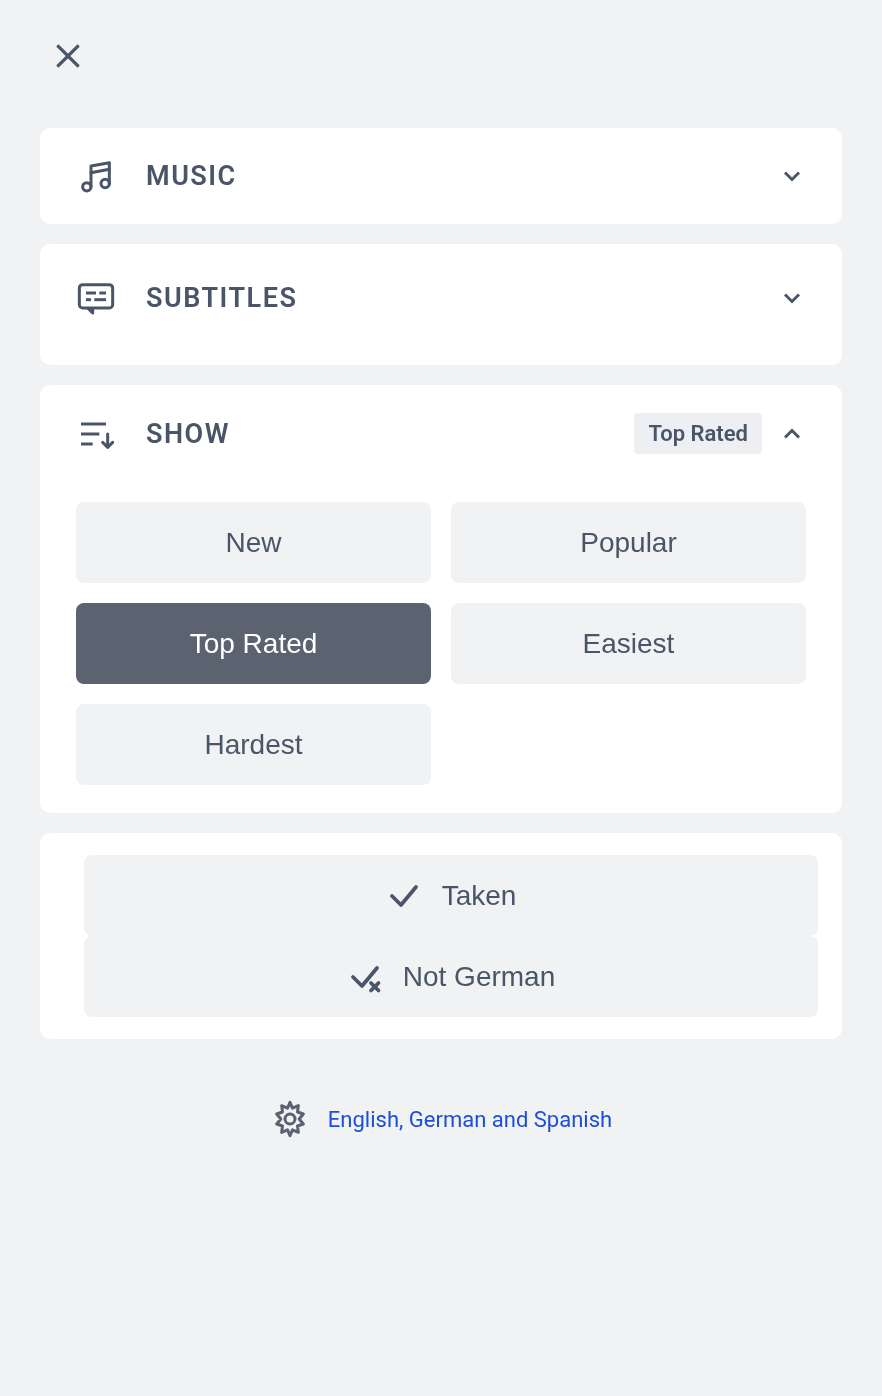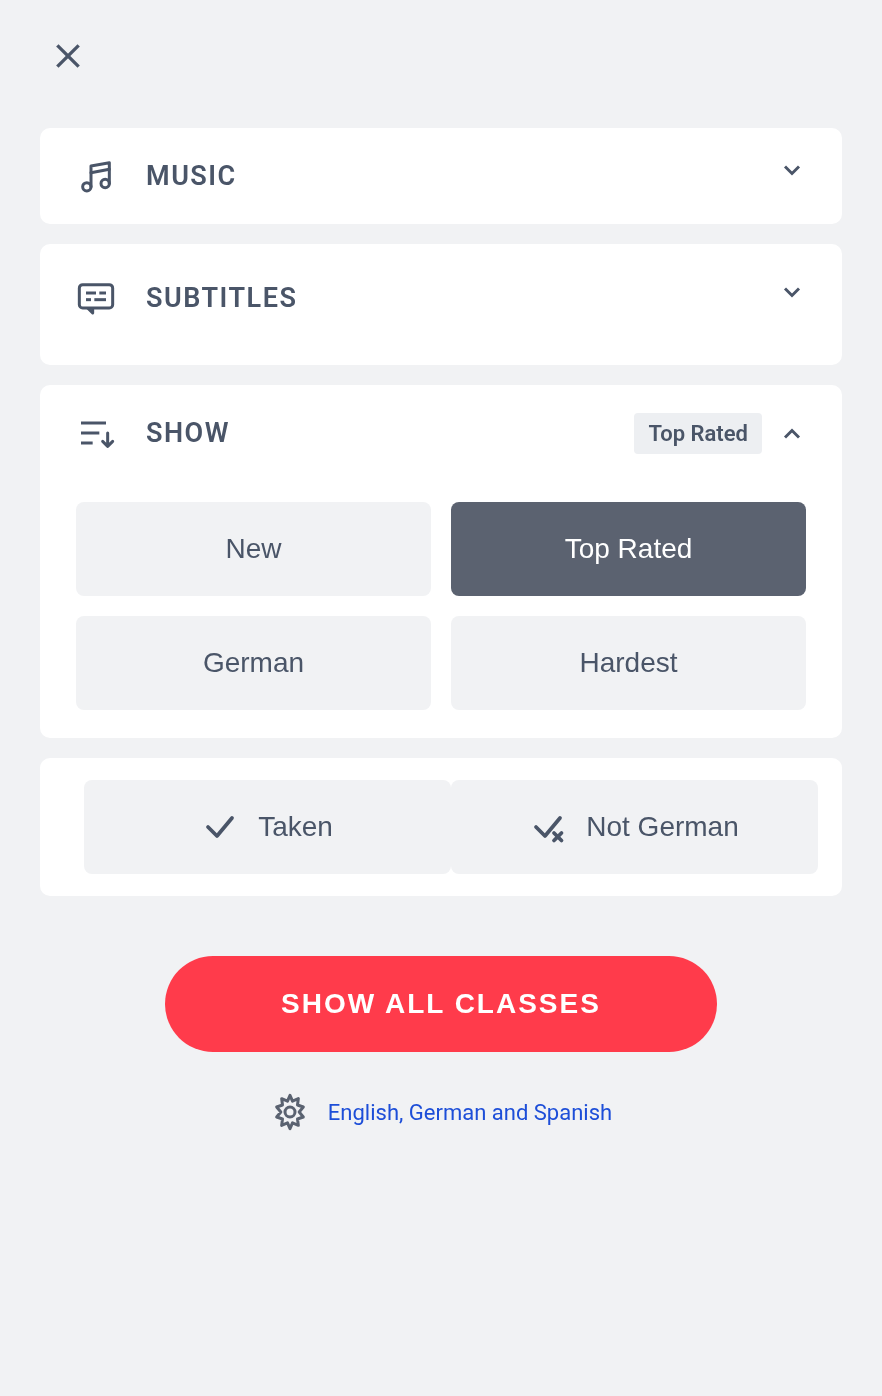--- a/index.html
+++ b/index.html
@@ -30,21 +30,21 @@
       stroke-width: 2.5;
     }
     .section {
       background: #ffffff;
       border-radius: 10px;
       margin-bottom: 20px;
       padding: 28px 36px;
     }
     .section-header {
       display: flex;
-      align-items: flex-start;
+      align-items: center;
       justify-content: space-between;
     }
     .section-header-left {
       display: flex;
       align-items: center;
       gap: 30px;
     }
     .section-icon {
       width: 40px;
       height: 40px;
@@ -88,21 +88,21 @@
     .options-grid {
       display: grid;
       grid-template-columns: 1fr 1fr;
       gap: 20px;
       margin-top: 48px;
     }
     .option-btn {
       background: #f1f2f4;
       border: none;
       border-radius: 8px;
-      height: 94px;
+      height: 81px;
       font-size: 28px;
       font-weight: 500;
       color: #4a5568;
       cursor: pointer;
       display: flex;
       align-items: center;
       justify-content: center;
       gap: 20px;
     }
     .option-btn.active {
@@ -111,21 +111,21 @@
     }
     .option-btn .inner-icon {
       width: 36px;
       height: 36px;
       stroke: #4a5568;
       fill: none;
       stroke-width: 2.5;
     }
     .taken-grid {
       display: grid;
-      grid-template-columns: 1fr 1fr;
+      grid-template-columns: 1fr;
       margin-left: 20px;
     }
     .bottom-area {
       margin-top: 60px;
       display: flex;
       flex-direction: column;
       align-items: center;
       gap: 40px;
     }
     .show-btn {
@@ -230,22 +230,23 @@
       <div class="section-right">
         <span class="badge">Top Rated</span>
         <svg class="chevron" viewBox="0 0 24 24">
           <polyline points="6 15 12 9 18 15"></polyline>
         </svg>
       </div>
     </div>
 
     <div class="options-grid">
       <button class="option-btn">New</button>
+      <button class="option-btn">Popular</button>
       <button class="option-btn active">Top Rated</button>
-      <button class="option-btn">German</button>
+      <button class="option-btn">Easiest</button>
       <button class="option-btn">Hardest</button>
     </div>
   </div>
 
   
   <div class="section" style="padding:22px 24px;">
     <div class="taken-grid">
       <button class="option-btn">
         <svg class="inner-icon" viewBox="0 0 24 24">
           <polyline points="4 12 10 18 20 6" stroke-linecap="round" stroke-linejoin="round"></polyline>
@@ -258,21 +259,20 @@
           <line x1="16" y1="16" x2="21" y2="21" stroke-linecap="round"></line>
           <line x1="21" y1="16" x2="16" y2="21" stroke-linecap="round"></line>
         </svg>
         <span>Not German</span>
       </button>
     </div>
   </div>
 
   
   <div class="bottom-area">
-    <button class="show-btn">SHOW ALL CLASSES</button>
     <div class="lang-row">
       <svg viewBox="0 0 24 24">
         <circle cx="12" cy="12" r="3"></circle>
         <path d="M12 2l1.5 3.5L17 4l-0.5 3.8 3.5 1.2-2.5 3 2.5 3-3.5 1.2L17 20l-3.5-1.5L12 22l-1.5-3.5L7 20l0.5-3.8L4 15l2.5-3L4 9l3.5-1.2L7 4l3.5 1.5z" stroke-linejoin="round"></path>
       </svg>
       <span>English, German and Spanish</span>
     </div>
   </div>
 
 </div>

